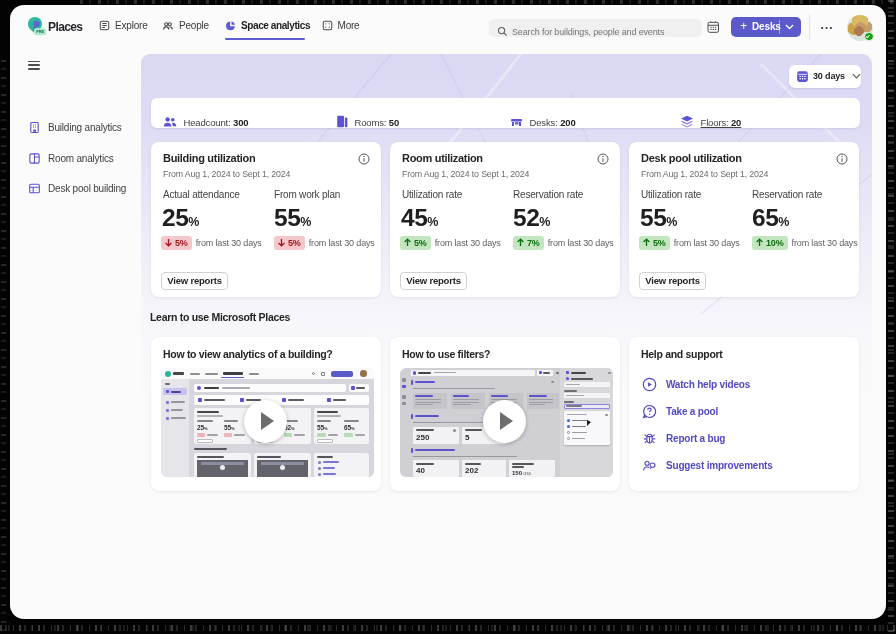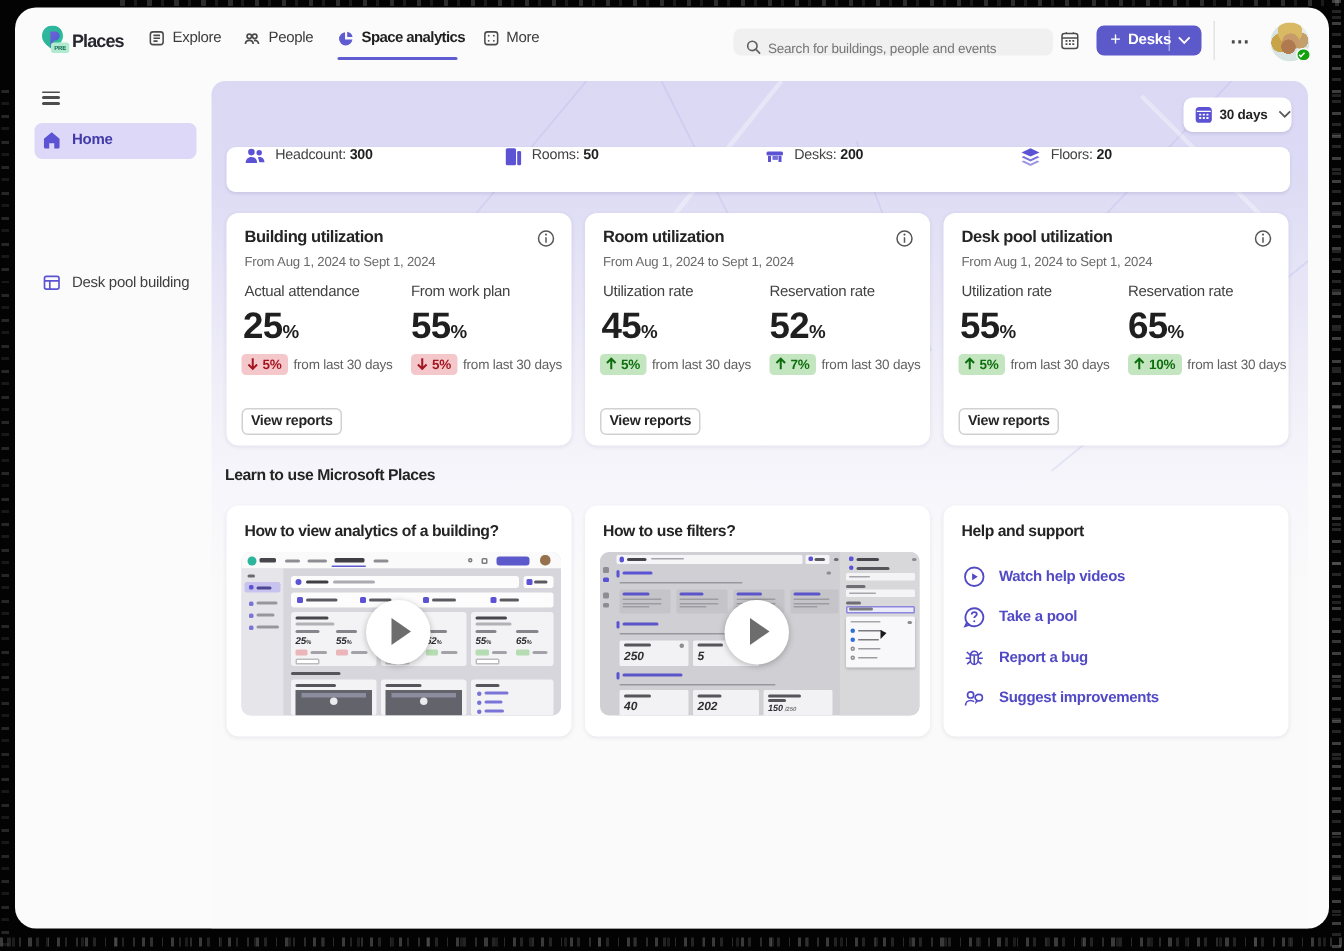--- a/index.html
+++ b/index.html
@@ -52,21 +52,21 @@
 .side-home { background:#ddd8f8; border-radius:5px; font-weight:700; color:#413ba8; }
 
 
 .content { position:absolute; left:131px; top:49.5px; width:731px; height:564.5px; border-radius:9px 10px 0 0; overflow:hidden;
   background:linear-gradient(180deg, #dad8f3 0%, #dcdaf4 10%, #e7e5f6 24%, #f0eff8 36%, #f7f6fb 48%, #fafafa 60%, #fafafa 100%); }
 .selbar { position:absolute; left:9.5px; top:10.5px; width:626px; height:23px; background:#fff; border-radius:6px; box-shadow:0 1px 2px rgba(60,60,120,.12); display:flex; align-items:center; }
 .selbar .pinbox { width:21px; display:flex; justify-content:center; }
 .selbar .vsep { width:1px; height:17px; background:#ececf2; }
 .sel30 { position:absolute; left:648px; top:10.5px; width:72px; height:23px; background:#fff; border-radius:6px; box-shadow:0 1px 2px rgba(60,60,120,.12); display:flex; align-items:center; padding-left:7px; gap:4px; font-size:9px; font-weight:700; color:#242424; white-space:nowrap; }
 .statbar { position:absolute; left:9.5px; top:43.5px; width:709px; height:30px; background:#fff; border-radius:6px; box-shadow:0 1px 2px rgba(60,60,120,.12); }
-.stat { position:absolute; top:0; height:30px; display:flex; align-items:flex-start; gap:7px; font-size:9.5px; color:#424242; white-space:nowrap; }
+.stat { position:absolute; top:0; height:30px; display:flex; align-items:flex-end; gap:7px; font-size:9.5px; color:#424242; white-space:nowrap; }
 .stat b { color:#1f1f1f; font-weight:700; }
 .card { position:absolute; width:230px; background:#fff; border-radius:8px; box-shadow:0 1px 3px rgba(70,70,120,.10); }
 .row1 { top:87.5px; height:155px; }
 .row2 { top:282.5px; height:154px; }
 .c1 { left:10px; } .c2 { left:249px; } .c3 { left:488px; }
 .card h3 { position:absolute; left:12px; top:10.5px; font-size:11px; font-weight:700; color:#242424; letter-spacing:-0.3px; white-space:nowrap; }
 .card .date { position:absolute; left:12px; top:27.5px; font-size:8.8px; color:#6b6b6b; white-space:nowrap; }
 .metric-label { position:absolute; top:47.5px; font-size:10px; color:#424242; white-space:nowrap; letter-spacing:-0.2px; }
 .metric-num { position:absolute; top:62px; font-size:24.5px; font-weight:700; color:#1f1f1f; letter-spacing:-0.5px; }
 .metric-num span { font-size:12.5px; font-weight:700; }
@@ -76,21 +76,21 @@
 .pill-green { background:#c3e5c0; color:#0e6e0e; }
 .vrbtn { position:absolute; left:10px; top:130px; width:67px; height:18px; border:1px solid #d1d1d1; border-radius:4px; background:#fff; font-size:9.5px; font-weight:700; color:#242424; display:flex; align-items:center; justify-content:center; letter-spacing:-0.2px; }
 .info { position:absolute; right:11px; top:11px; }
 .learn-h { position:absolute; left:9px; top:257px; font-size:10.5px; font-weight:700; color:#242424; letter-spacing:-0.3px; }
 .vtitle { position:absolute; left:12px; top:11px; font-size:10.5px; font-weight:700; color:#242424; letter-spacing:-0.3px; white-space:nowrap; }
 .thumb { position:absolute; left:10px; top:31.5px; width:213px; height:109px; border-radius:6px; overflow:hidden; }
 .playbtn { position:absolute; left:85px; top:33px; width:43px; height:43px; border-radius:50%; background:#fff; box-shadow:0 1px 4px rgba(0,0,0,.25); }
 .playbtn:after { content:""; position:absolute; left:17px; top:12px; border-left:13px solid #6d6d6d; border-top:9px solid transparent; border-bottom:9px solid transparent; }
 
 
-.thumb .a { position:absolute;font-style:italic; }
+.thumb .a { position:absolute; }
 .t1 { background:#dcdce1; }
 .t2 { background:#cfcfd4; }
 .blob { position:absolute; border-radius:1px; }
 .help-row { position:absolute; left:13px; height:16px; display:flex; align-items:center; gap:9px; font-size:10px; font-weight:700; color:#5249c5; white-space:nowrap; letter-spacing:-0.2px; }
 </style>
 </head>
 <body>
 <div class="noise-t"></div>
 <div class="noise-b"></div>
 <div class="noise-r"></div>
@@ -176,25 +176,33 @@
   <div class="abs" style="left:799px; top:9px; width:1px; height:26px; background:#e3e3e3;"></div>
   <div class="dots">⋯</div>
   <div class="avatar"></div>
   <div class="presence"></div>
 
   <div class="hamb">
       <div></div>
       <div></div>
       <div></div>
     </div>
-  <div class="side-item side-home" style="top:77px;">
-    <svg width="13" height="13" viewBox="0 0 14 14">
-        <path d="M7 1.2 L12.6 6 V12 a1 1 0 0 1 -1 1 H8.8 V9.2 H5.2 V13 H2.4 a1 1 0 0 1 -1-1 V6 Z" fill="#5b53d3"></path>
-      </svg>
-    <span>Home</span>
+  <div class="side-item" style="top:111px;">
+    <svg width="13" height="13" viewBox="0 0 14 14" fill="none" stroke="#5b53d3" stroke-width="1.2">
+      <rect x="3" y="1.6" width="8" height="10.8" rx="1"></rect>
+      <path d="M5.5 4.2 h.8 M7.8 4.2 h.8 M5.5 6.6 h.8 M7.8 6.6 h.8 M6.3 12.4 v-2.6 h1.6 v2.6" stroke-width="1.3"></path>
+    </svg>
+    <span>Building analytics</span>
+  </div>
+  <div class="side-item" style="top:141.5px;">
+    <svg width="13" height="13" viewBox="0 0 14 14" fill="none" stroke="#5b53d3" stroke-width="1.2">
+      <rect x="2" y="2" width="10" height="10" rx="1.4"></rect>
+      <path d="M7 2 V12 M7 5.4 h5"></path>
+    </svg>
+    <span>Room analytics</span>
   </div>
   <div class="side-item" style="top:172px;">
     <svg width="13" height="13" viewBox="0 0 14 14" fill="none" stroke="#5b53d3" stroke-width="1.2">
       <rect x="1.8" y="2.4" width="10.4" height="9.2" rx="1.4"></rect>
       <path d="M1.8 5.6 h10.4 M5.6 5.6 V11.6"></path>
     </svg>
     <span>Desk pool building</span>
   </div>
 
   <div class="content">
@@ -250,21 +258,21 @@
       </div>
       <div class="stat" style="left:359px;">
         <svg width="13" height="12" viewBox="0 0 13 12">
             <rect x="1" y="3" width="11" height="2.6" rx="1" fill="#5b53d3"></rect>
             <rect x="2" y="6" width="2" height="4" fill="#5b53d3"></rect>
             <rect x="9" y="6" width="2" height="4" fill="#5b53d3"></rect>
             <rect x="5" y="6" width="3.6" height="2.6" fill="#5b53d3" opacity="0.85"></rect>
           </svg>
         <span>Desks: <b>200</b></span>
       </div>
-      <div class="stat" style="left:529px;">
+      <div class="stat" style="left:529px;text-decoration:underline;">
         <svg width="14" height="13" viewBox="0 0 14 13">
             <path d="M7 0.8 L13 3.6 L7 6.4 L1 3.6 Z" fill="#5b53d3"></path>
             <path d="M2.5 6 L7 8.2 L11.5 6 L13 6.8 L7 9.6 L1 6.8 Z" fill="#5b53d3" opacity="0.8"></path>
             <path d="M2.5 9 L7 11.2 L11.5 9 L13 9.8 L7 12.6 L1 9.8 Z" fill="#5b53d3" opacity="0.6"></path>
           </svg>
         <span>Floors: <b>20</b></span>
       </div>
     </div>
 
     <div class="card row1 c1">

